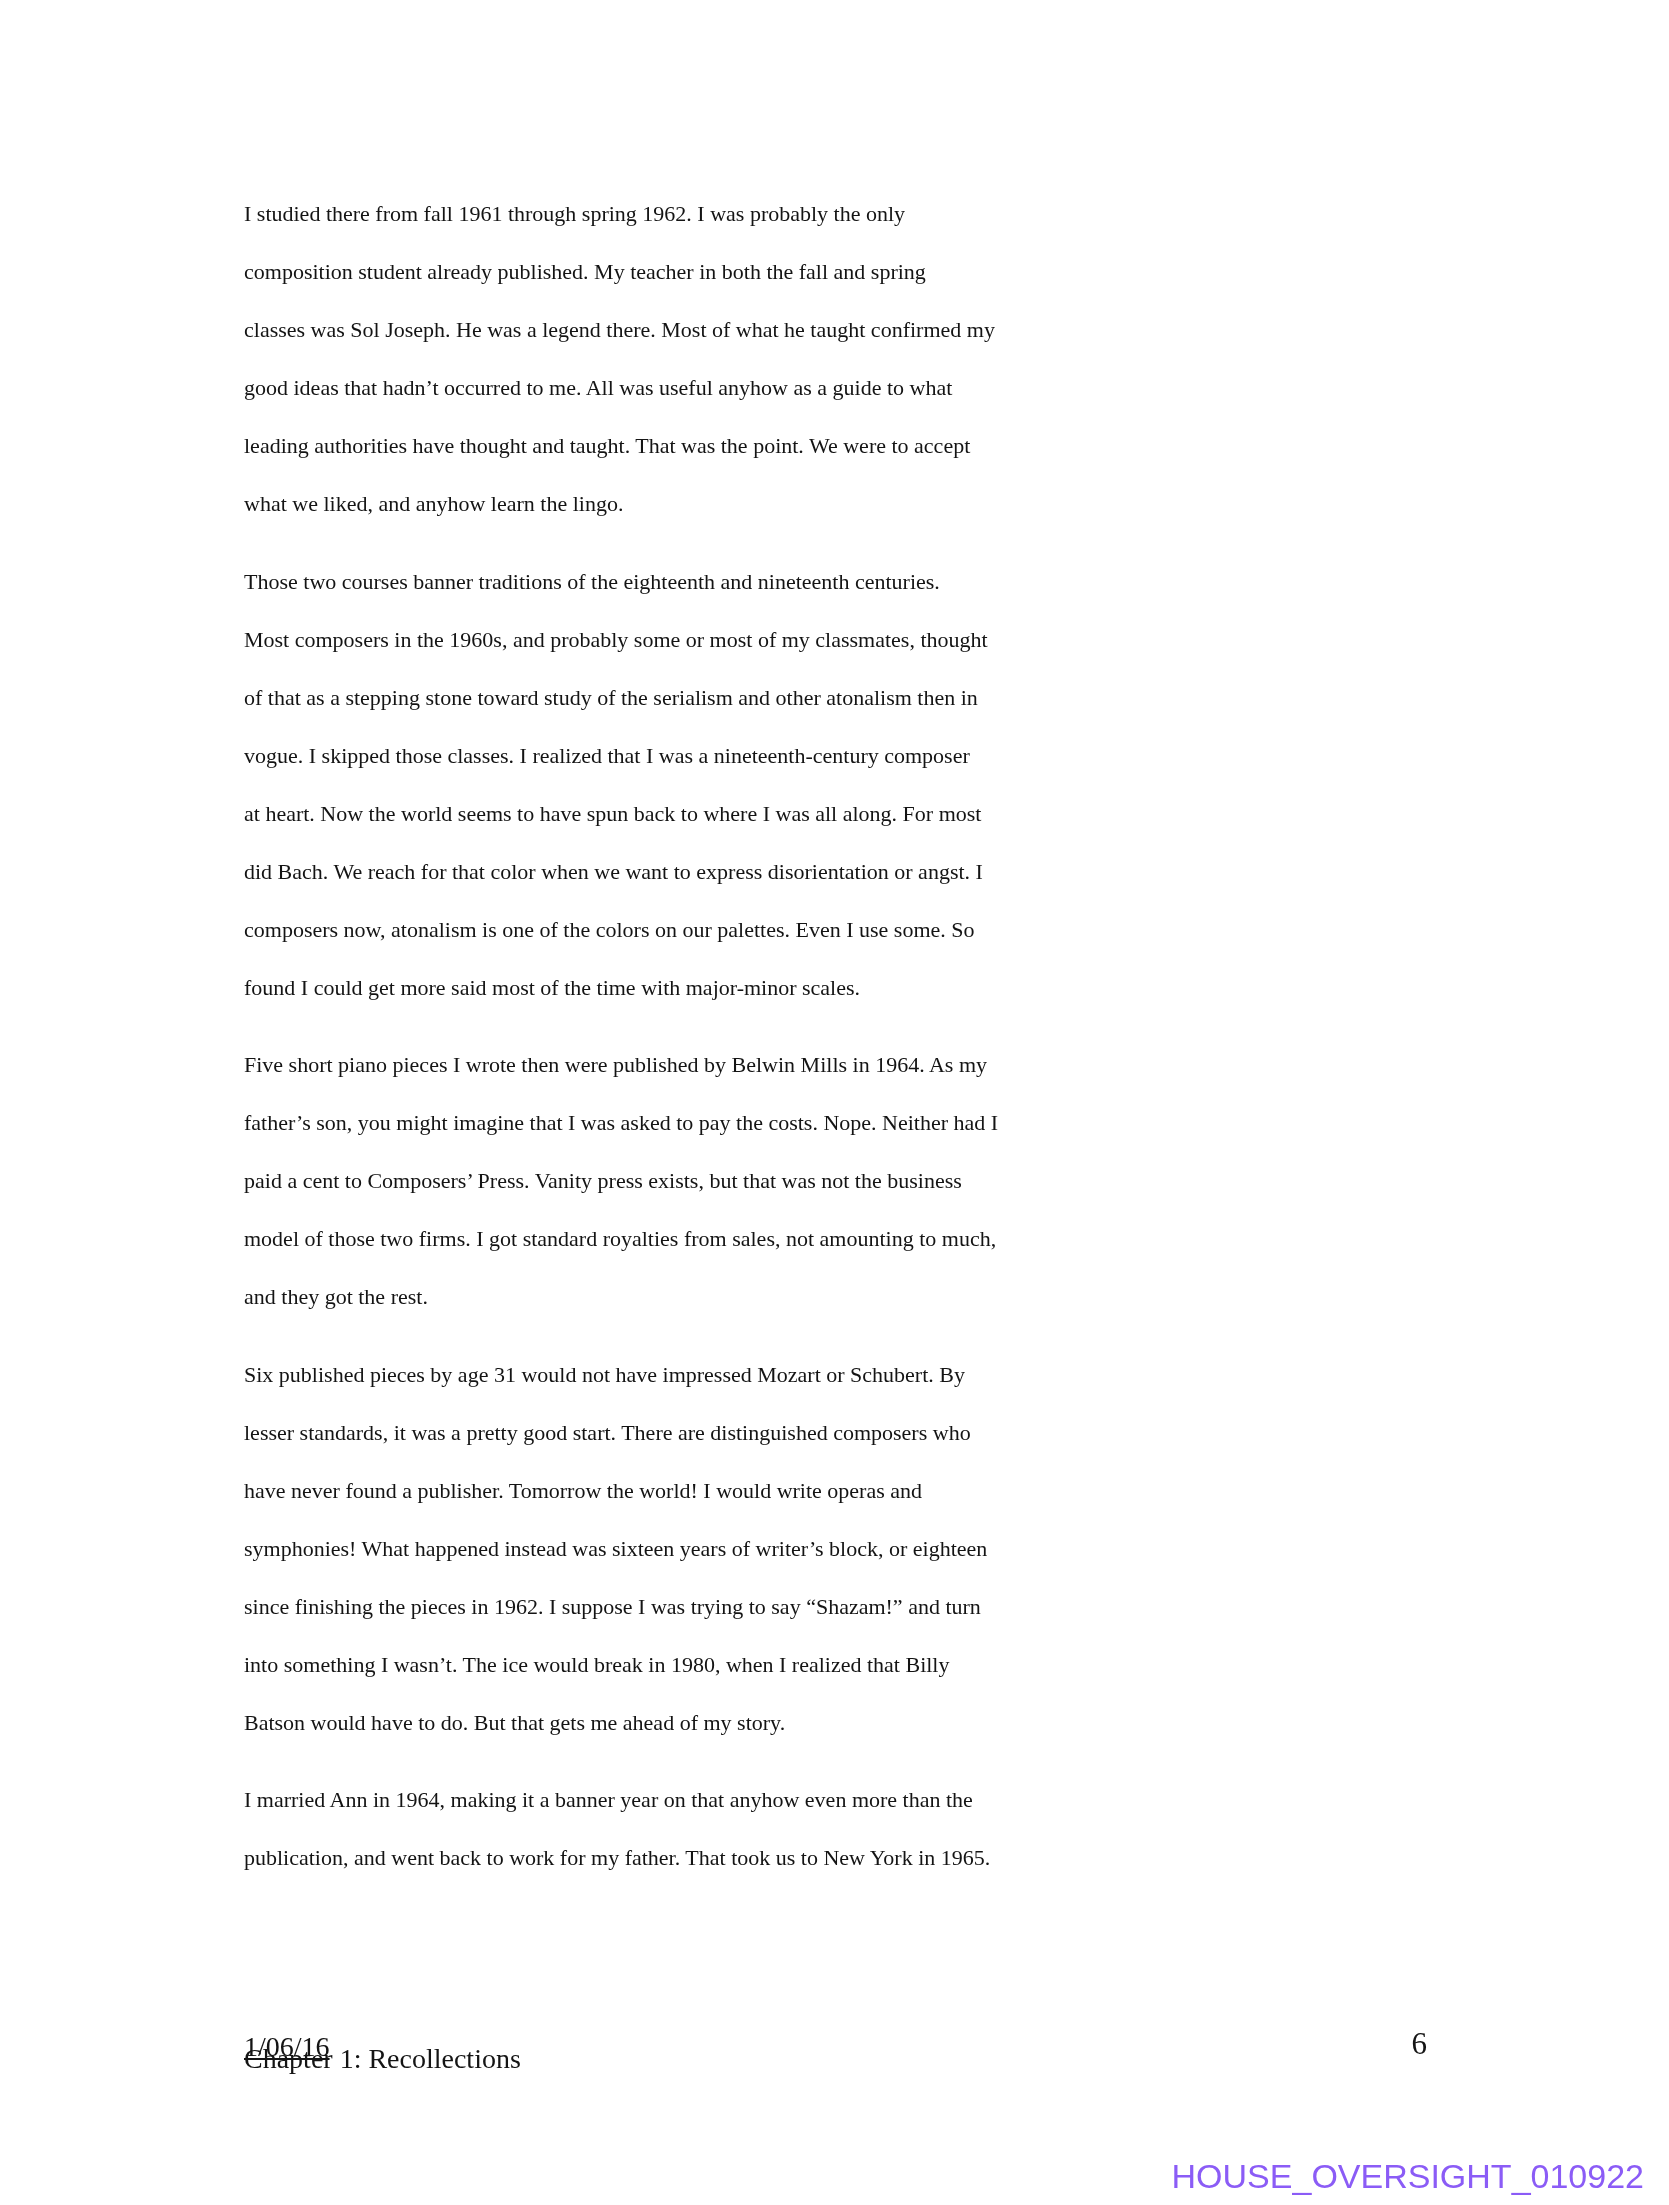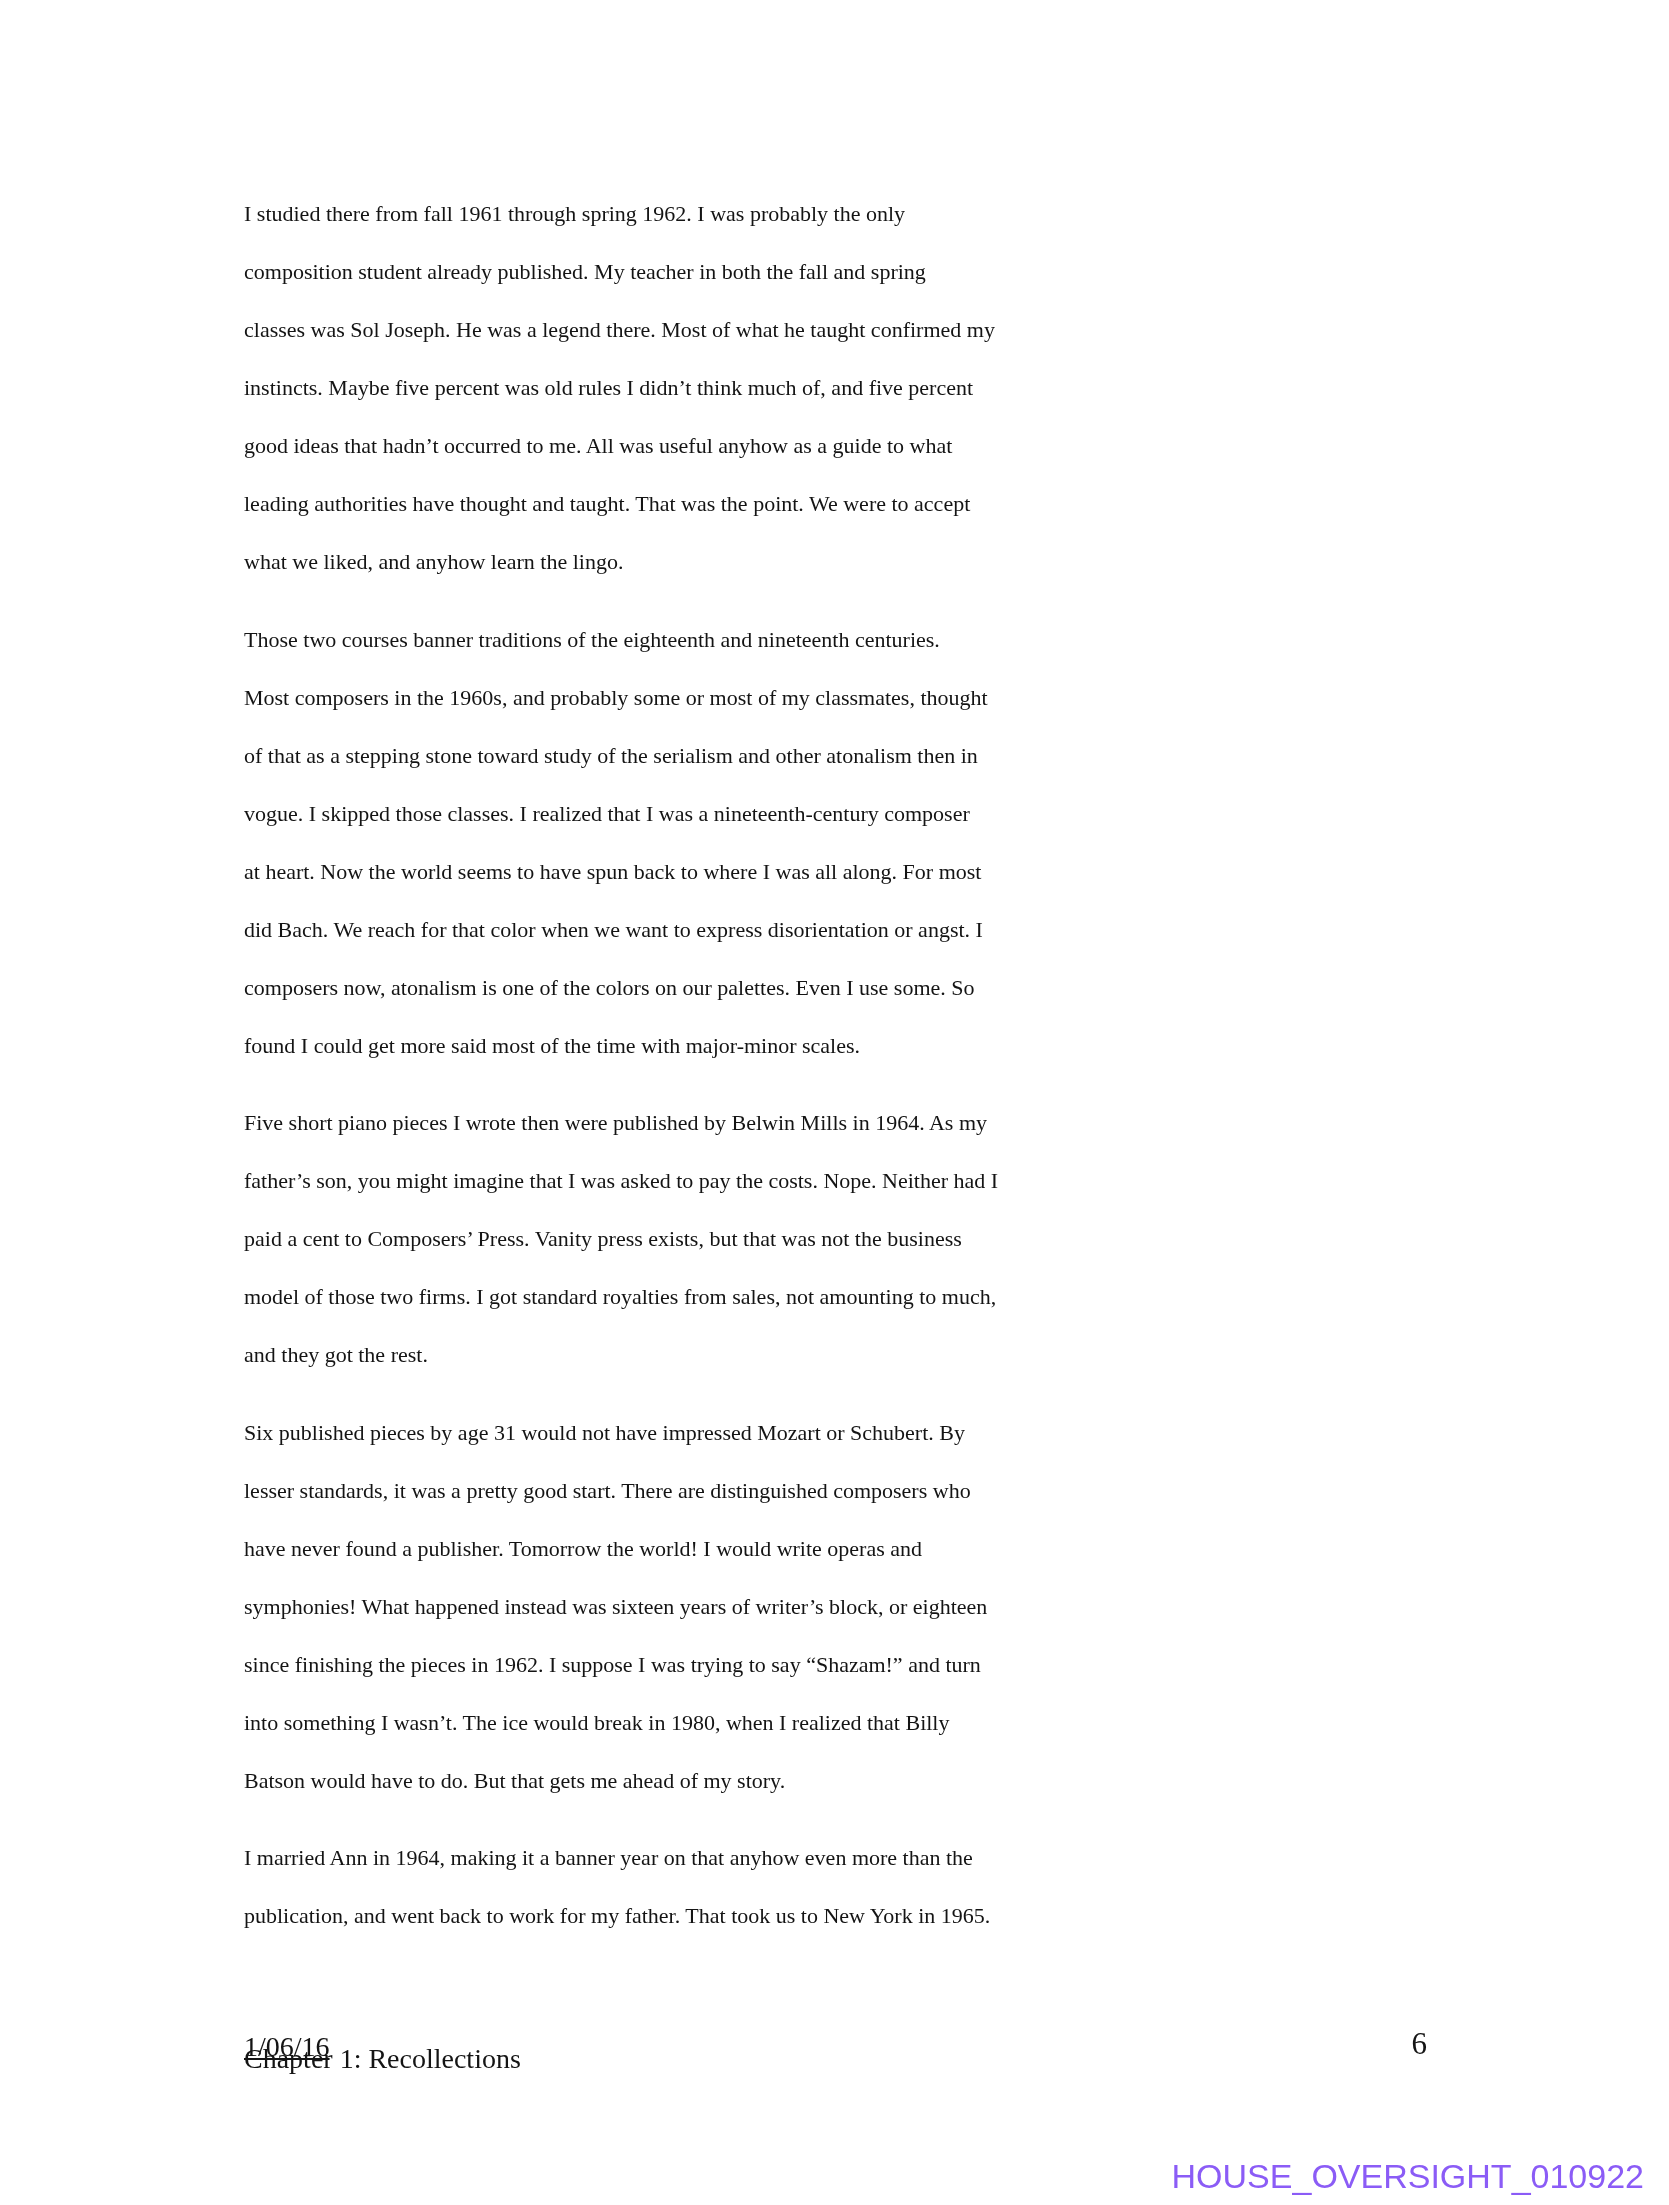--- a/index.html
+++ b/index.html
@@ -71,21 +71,20 @@
 </style>
 </head>
 <body>
 
 <div class="page">
   <div class="doc-body">
       <div class="para">
         <div class="line">I studied there from fall 1961 through spring 1962. I was probably the only</div>
         <div class="line">composition student already published. My teacher in both the fall and spring</div>
         <div class="line">classes was Sol Joseph. He was a legend there. Most of what he taught confirmed my</div>
-        <div class="line">instincts. Maybe five percent was old rules I didn’t think much of, and five percent</div>
         <div class="line">good ideas that hadn’t occurred to me. All was useful anyhow as a guide to what</div>
         <div class="line">leading authorities have thought and taught. That was the point. We were to accept</div>
         <div class="line">what we liked, and anyhow learn the lingo.</div>
       </div>
       <div class="para">
         <div class="line">Those two courses banner traditions of the eighteenth and nineteenth centuries.</div>
         <div class="line">Most composers in the 1960s, and probably some or most of my classmates, thought</div>
         <div class="line">of that as a stepping stone toward study of the serialism and other atonalism then in</div>
         <div class="line">vogue. I skipped those classes. I realized that I was a nineteenth-century composer</div>
         <div class="line">at heart. Now the world seems to have spun back to where I was all along. For most</div>

